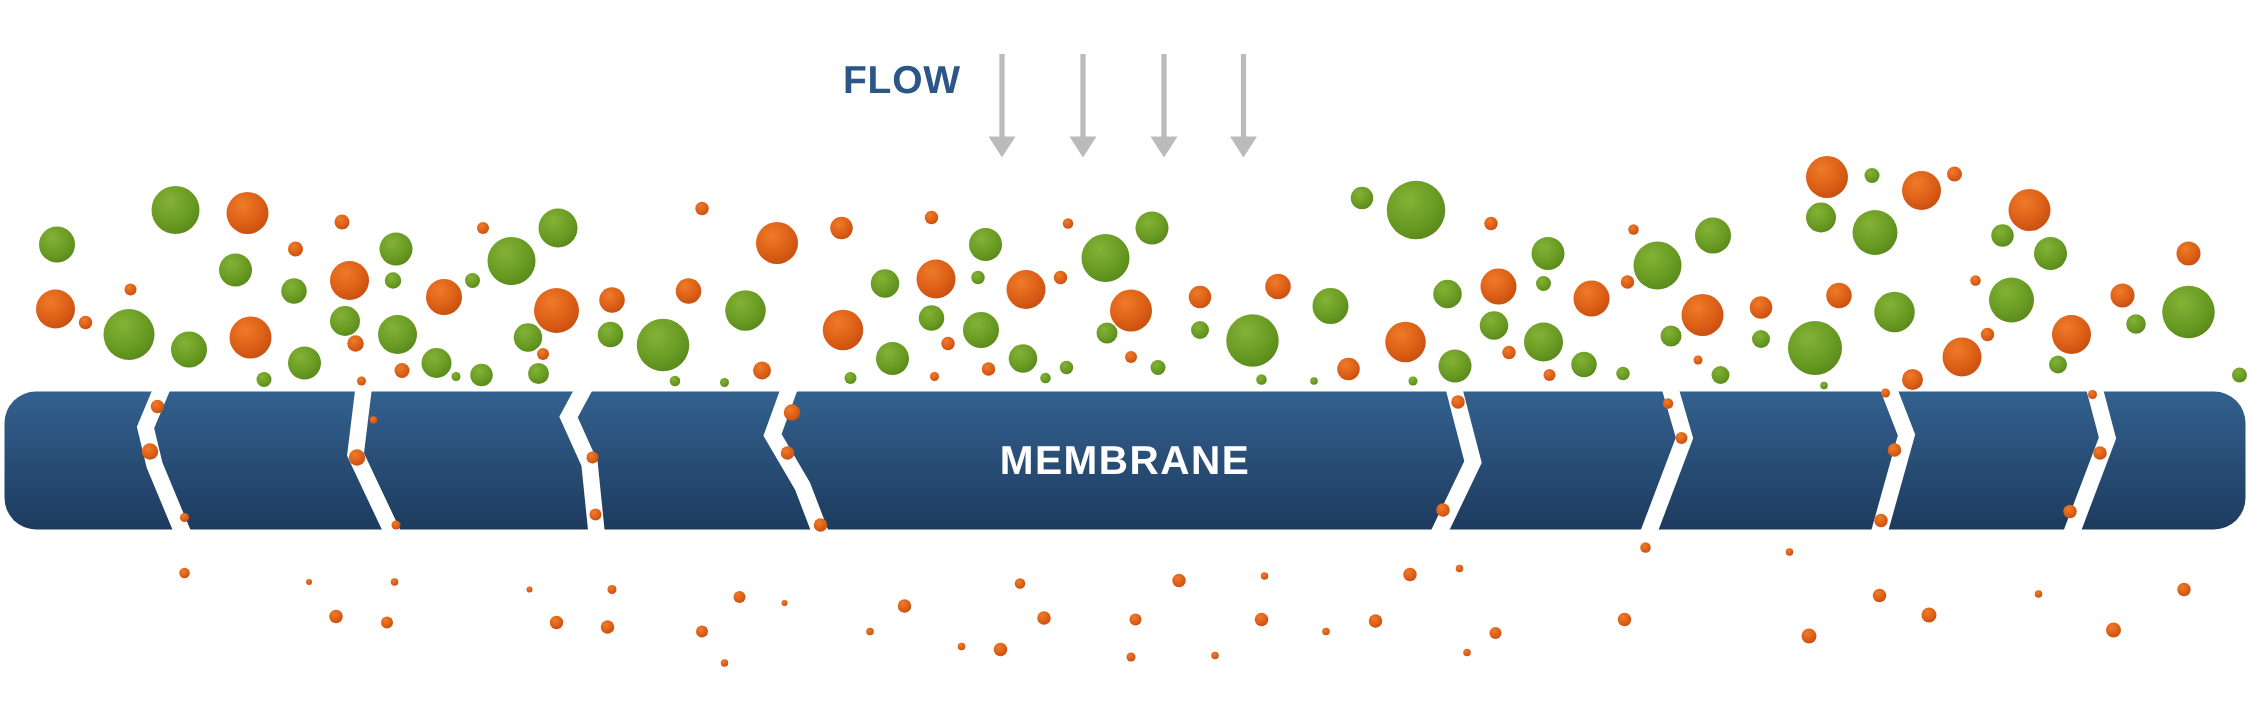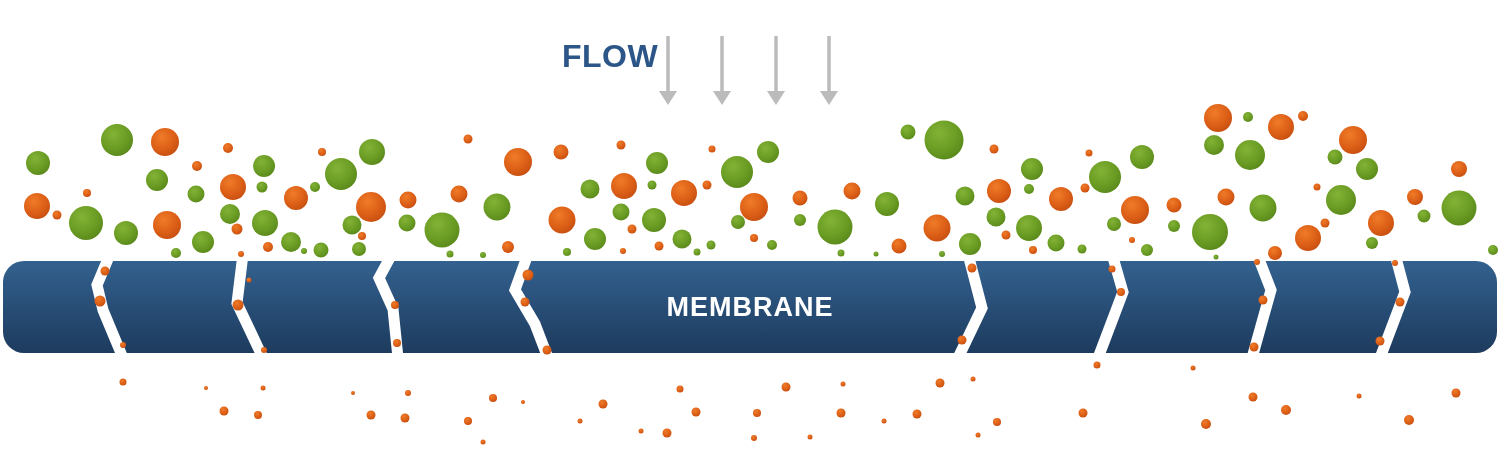--- a/index.html
+++ b/index.html
@@ -6,21 +6,21 @@
   .canvas{
     position:relative;
     width:1500px;height:469px;
     background:#ffffff;
     overflow:hidden;
     font-family:"Liberation Sans", sans-serif;
   }
   .flow-label{
     position:absolute;
     left:562px;top:38px;
-    font-size:32px;
+    font-size:26px;
     font-weight:bold;
     letter-spacing:0.5px;
     color:#2b5687;
     user-select:none;
   }
   svg{position:absolute;left:0;top:0;}
   .membrane-text{
     font-family:"Liberation Sans", sans-serif;
     font-weight:bold;
     font-size:27px;

